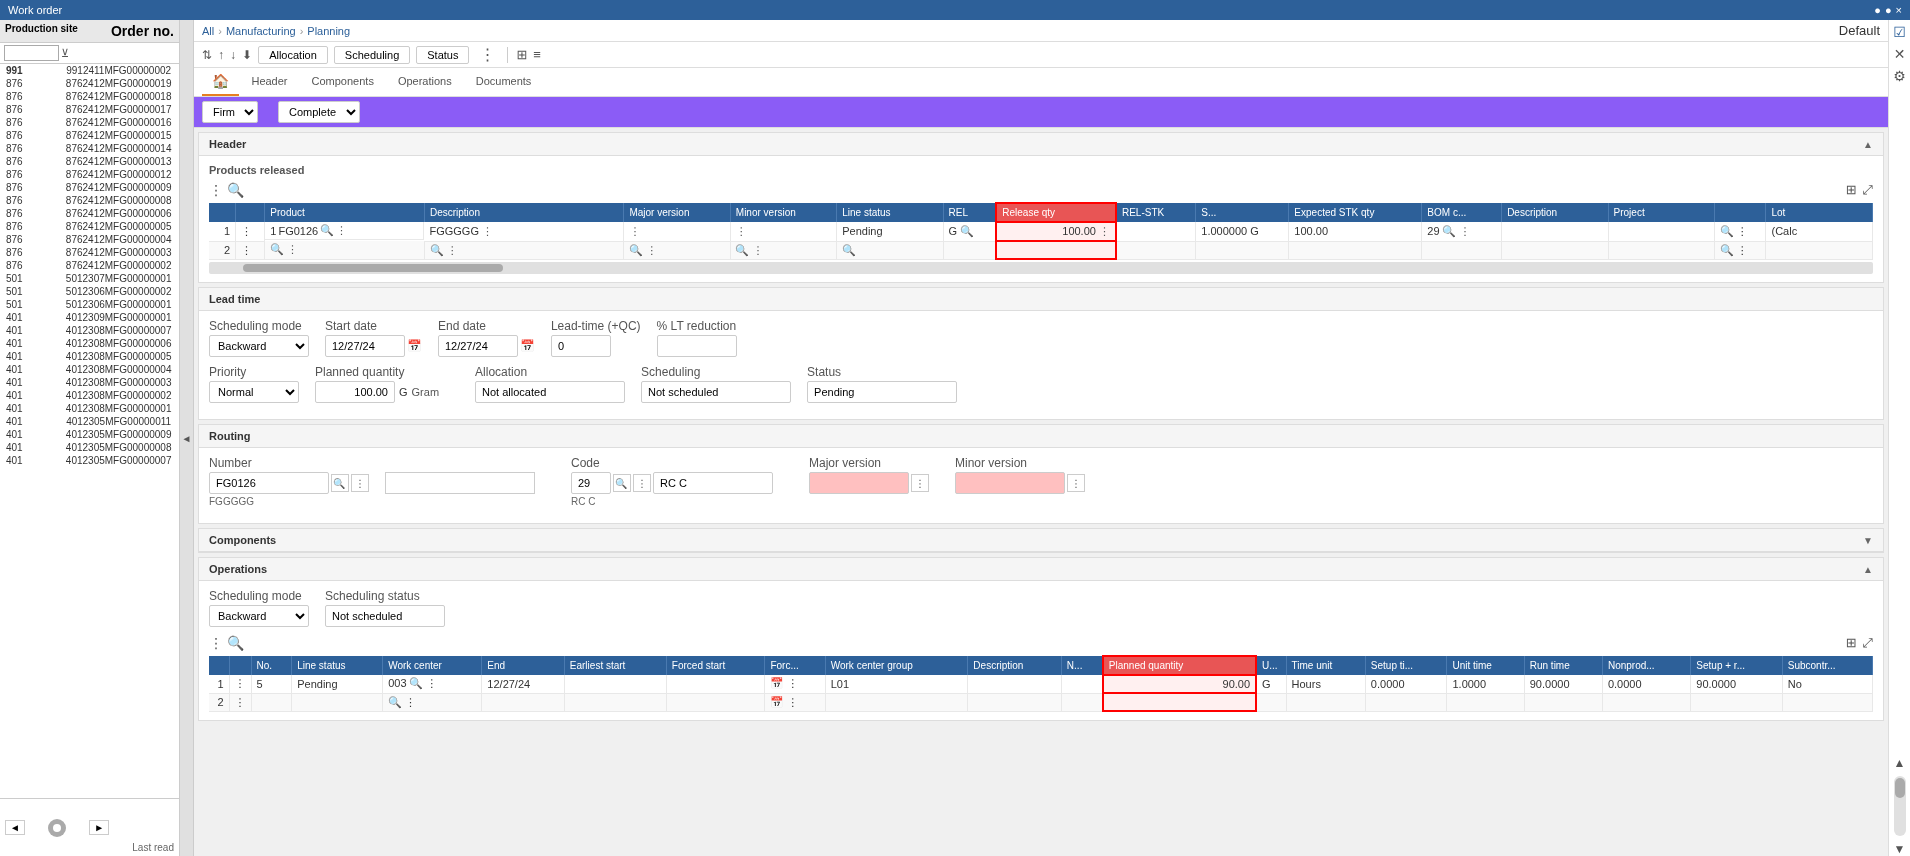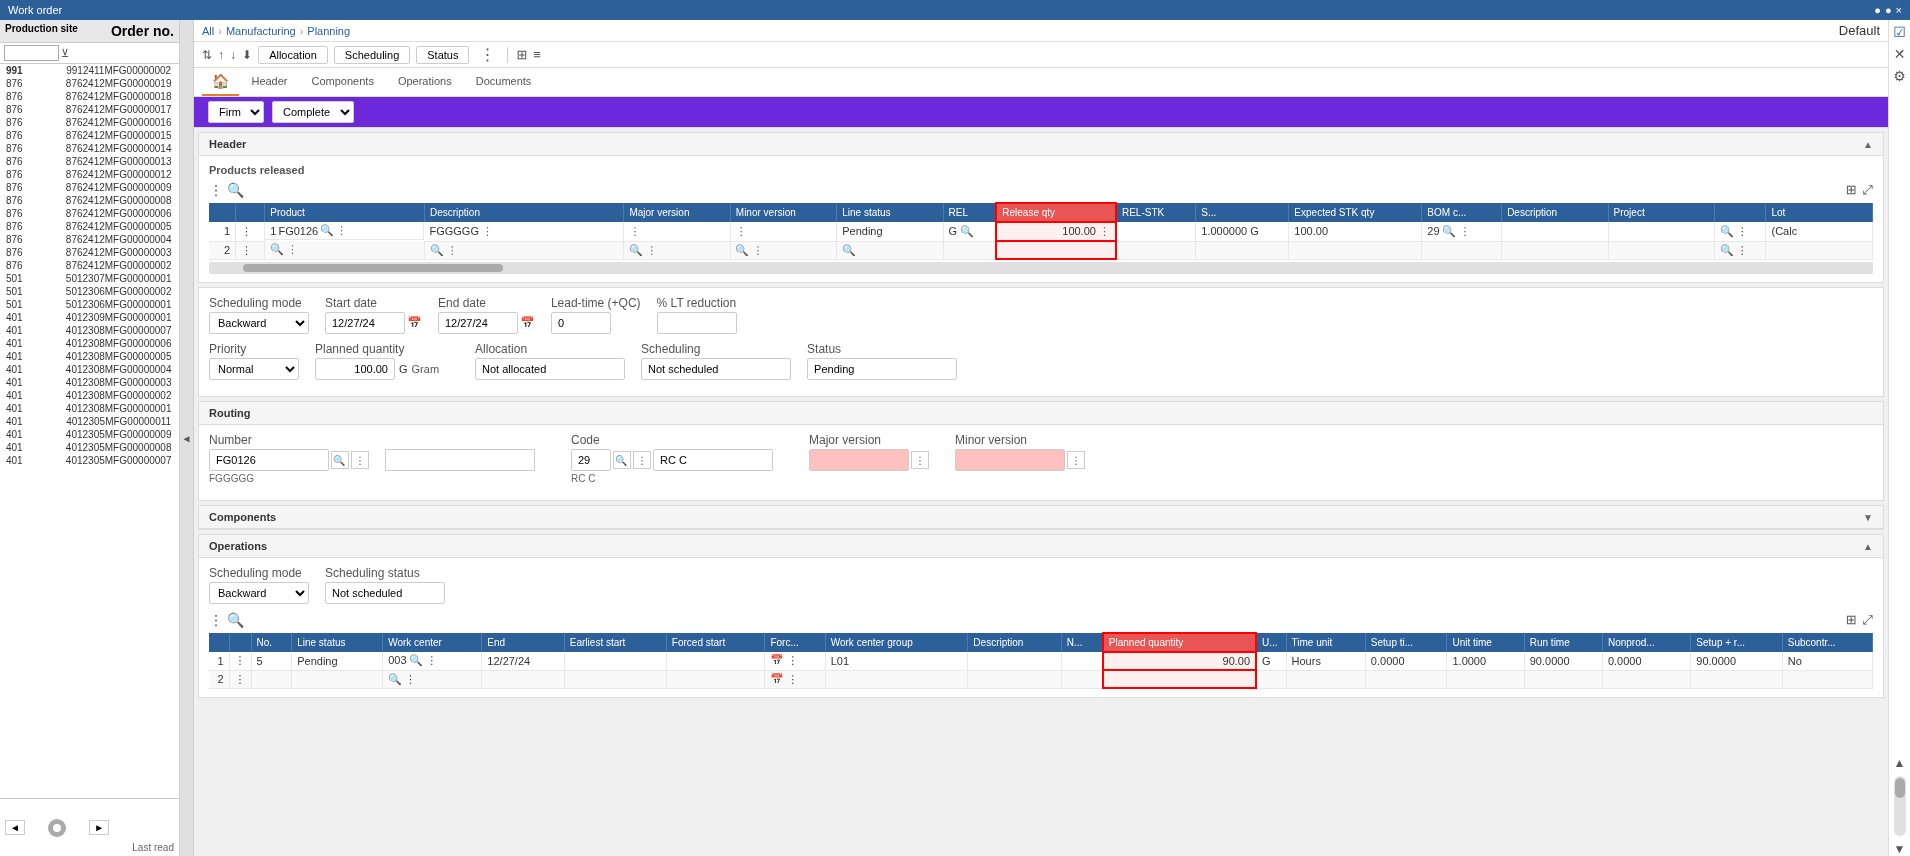--- a/index.html
+++ b/index.html
@@ -250,21 +250,21 @@
     </div>
 
     <div style="background:white; border-bottom:1px solid #ddd; display:flex; align-items:center; padding:0 8px;">
       <div style="padding:5px 10px; cursor:pointer; border-bottom:2px solid #e67e22; color:#e67e22; font-size:14px;">🏠</div>
       <div style="padding:5px 12px; cursor:pointer; font-size:11px; color:#555; border-bottom:2px solid transparent;">Header</div>
       <div style="padding:5px 12px; cursor:pointer; font-size:11px; color:#555; border-bottom:2px solid transparent;">Components</div>
       <div style="padding:5px 12px; cursor:pointer; font-size:11px; color:#555; border-bottom:2px solid transparent;">Operations</div>
       <div style="padding:5px 12px; cursor:pointer; font-size:11px; color:#555; border-bottom:2px solid transparent;">Documents</div>
     </div>
 
-    <div style="background:#6d28d9; padding:4px 14px; border-bottom:1px solid #ddd; display:flex; gap:8px;">
+    <div style="background:#8b5cf6; padding:4px 8px; border-bottom:1px solid #ddd; display:flex; gap:20px;">
       <select style="border:1px solid #ccc;padding:2px 6px;background:white;font-size:11px;border-radius:2px;height:22px;">
         <option>Firm</option>
       </select>
       <select style="border:1px solid #ccc;padding:2px 6px;background:white;font-size:11px;border-radius:2px;height:22px;">
         <option>Complete</option>
       </select>
     </div>
 
     <div class="content-area">
 
@@ -356,20 +356,23 @@
             </table>
           </div>
 
           <div style="height:12px; background:#e0e0e0; margin-top:2px; border-radius:2px; display:flex; align-items:center; padding:0 4px;">
             <div style="background:#aaa; height:8px; width:260px; border-radius:4px; margin-left:30px;"></div>
           </div>
         </div>
       </div>
 
       <div class="section" style="margin-top:4px;">
+        <div class="section-header">
+          <span>Lead time</span>
+        </div>
         <div class="section-content">
           <div class="form-row">
             <div class="form-group">
               <label class="form-label">Scheduling mode</label>
               <select class="form-select" style="width:100px;">
                 <option>Backward</option>
               </select>
             </div>
             <div class="form-group">
               <label class="form-label">Start date</label>

